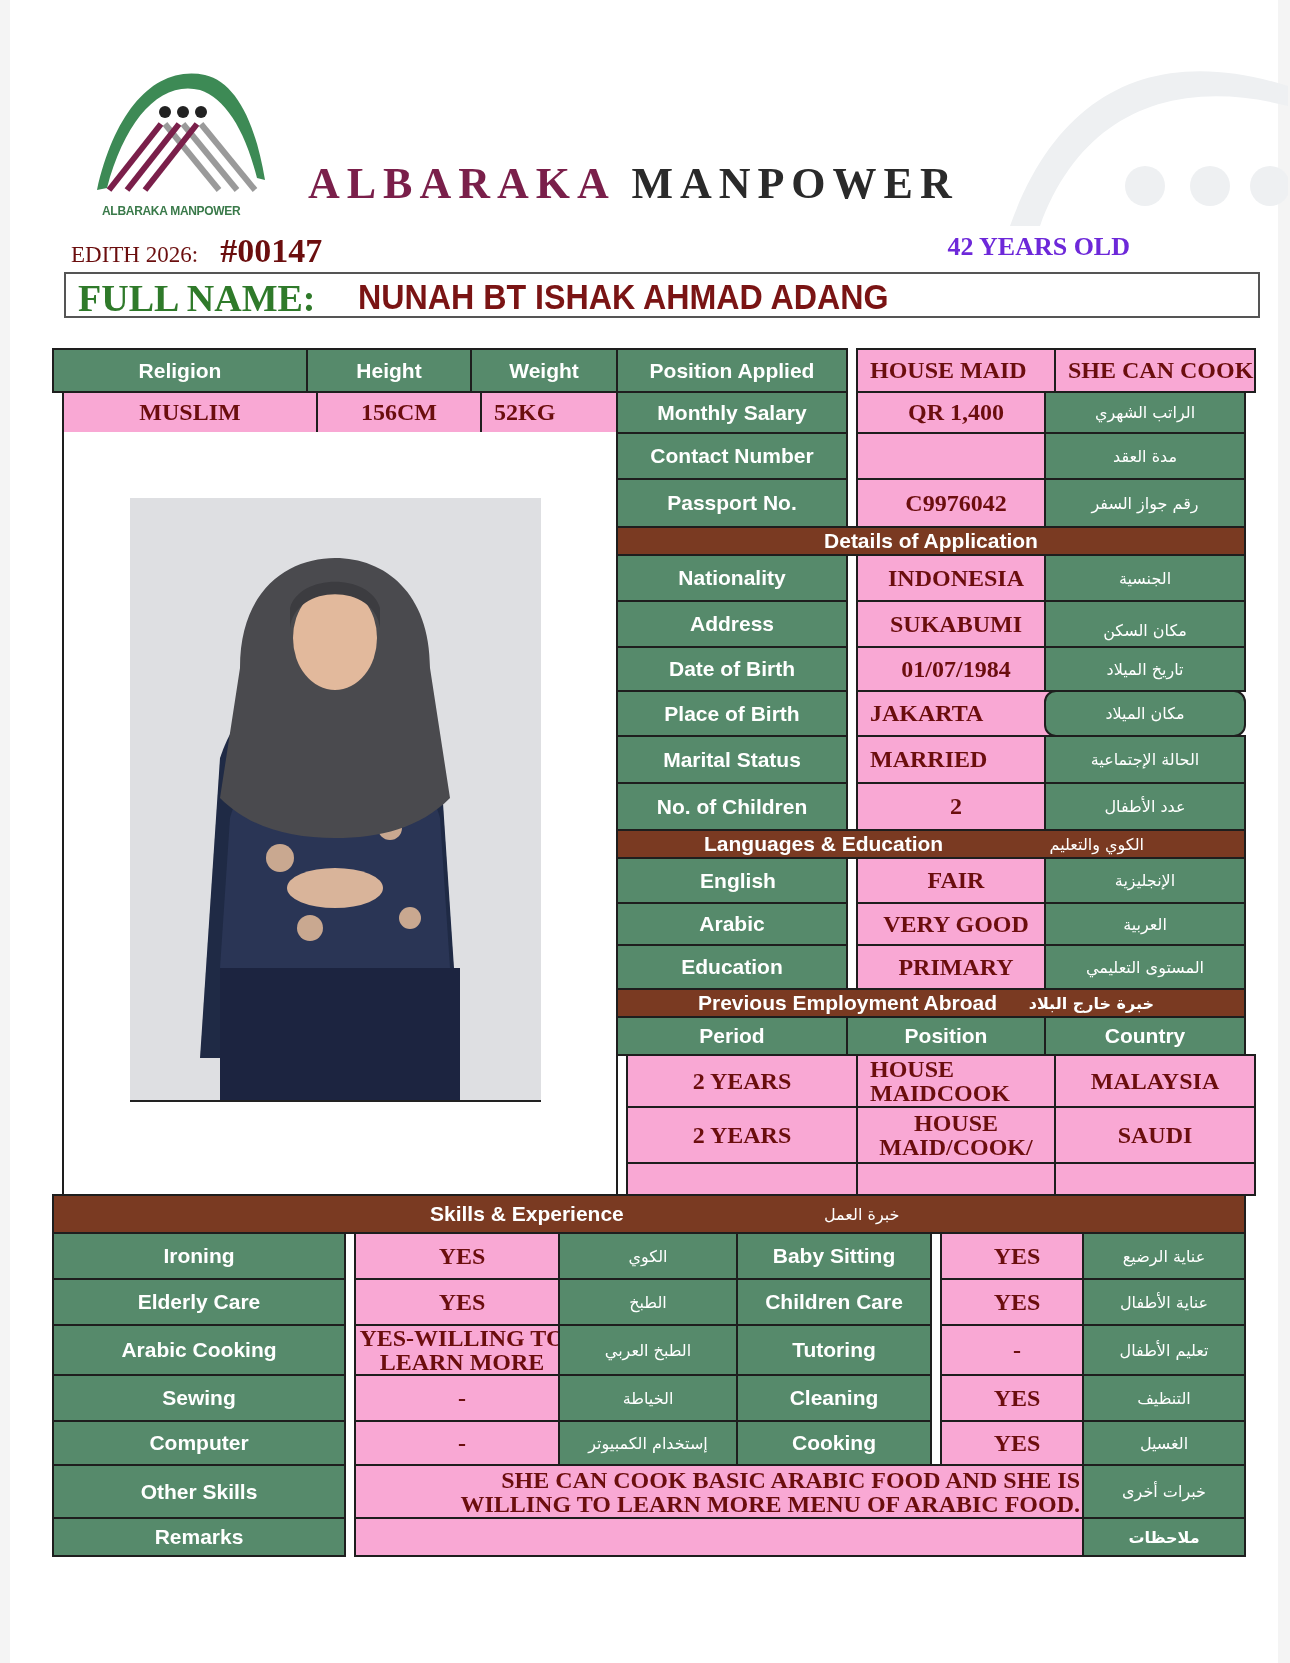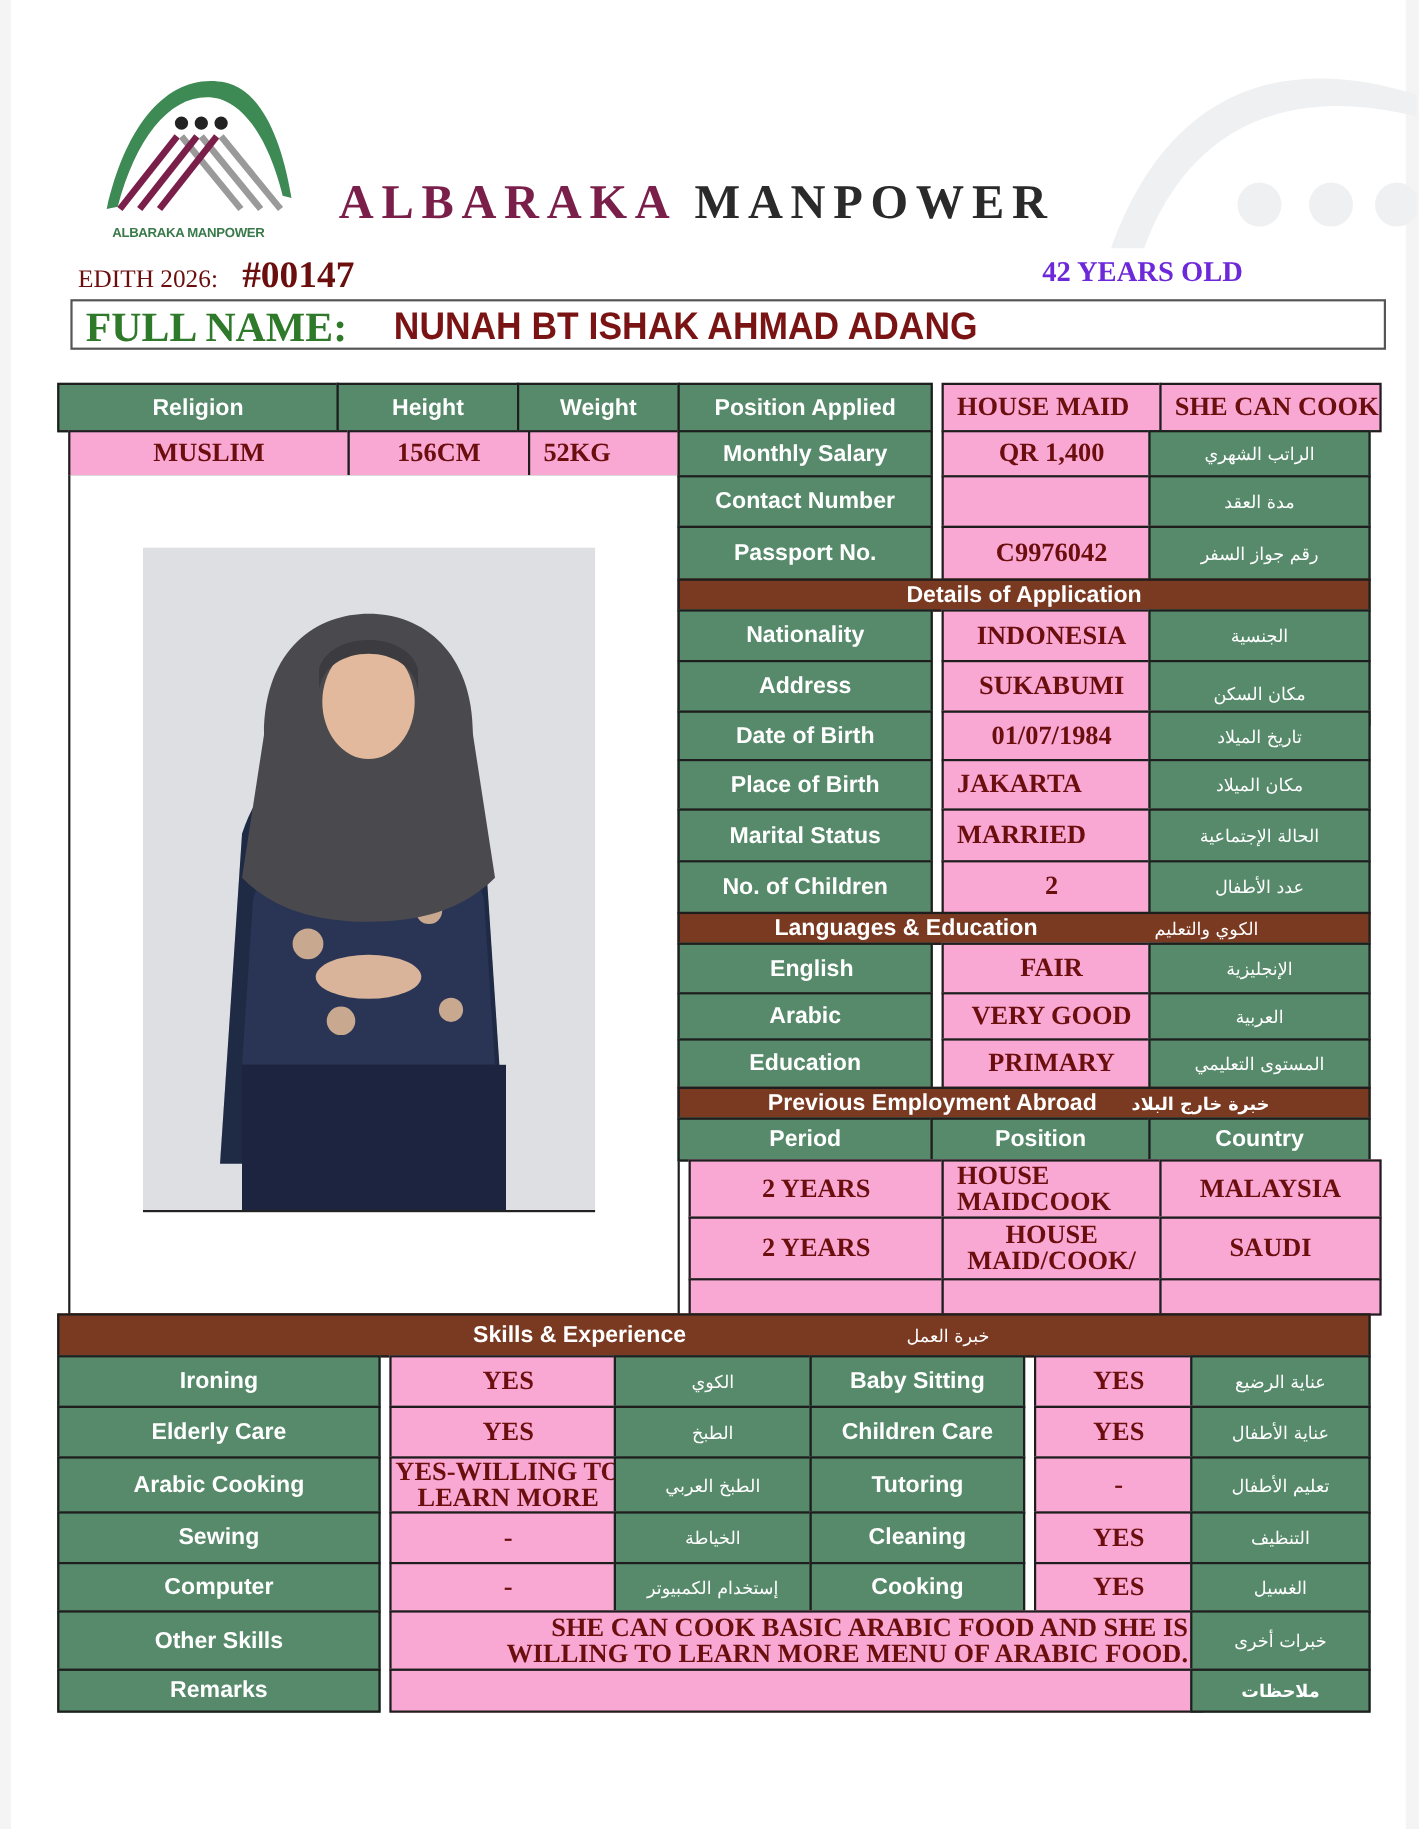--- a/index.html
+++ b/index.html
@@ -126,21 +126,21 @@
       <div class="cell w" style="left:836px;top:554px;width:200px;height:48px;">INDONESIA</div>
       <div class="cell ar" style="left:1034px;top:554px;width:202px;height:48px;">الجنسية</div>
       <div class="cell g" style="left:606px;top:600px;width:232px;height:48px;">Address</div>
       <div class="cell w" style="left:836px;top:600px;width:200px;height:48px;">SUKABUMI</div>
       <div class="cell ar" style="left:1034px;top:600px;width:202px;height:60px;">مكان السكن</div>
       <div class="cell g" style="left:606px;top:646px;width:232px;height:46px;">Date of Birth</div>
       <div class="cell w" style="left:836px;top:646px;width:200px;height:46px;">01/07/1984</div>
       <div class="cell ar" style="left:1034px;top:646px;width:202px;height:46px;">تاريخ الميلاد</div>
       <div class="cell g" style="left:606px;top:690px;width:232px;height:47px;">Place of Birth</div>
       <div class="cell w left" style="left:836px;top:690px;width:200px;height:47px;">JAKARTA</div>
-      <div class="cell ar" style="left:1034px;top:690px;width:202px;height:47px;">مكان الميلاد</div>
+      <div class="cell ar" style="left:1034px;top:690px;width:202px;height:47px;border-radius:12px;">مكان الميلاد</div>
       <div class="cell g" style="left:606px;top:735px;width:232px;height:49px;">Marital Status</div>
       <div class="cell w left" style="left:836px;top:735px;width:200px;height:49px;">MARRIED</div>
       <div class="cell ar" style="left:1034px;top:735px;width:202px;height:49px;">الحالة الإجتماعية</div>
       <div class="cell g" style="left:606px;top:782px;width:232px;height:49px;">No. of Children</div>
       <div class="cell w" style="left:836px;top:782px;width:200px;height:49px;">2</div>
       <div class="cell ar" style="left:1034px;top:782px;width:202px;height:49px;">عدد الأطفال</div>
     </div>
 
   <div class="cell r" style="left:606px;top:829px;width:630px;height:30px;justify-content:flex-start;">
     <span style="margin-left:86px;">Languages &amp; Education</span>

